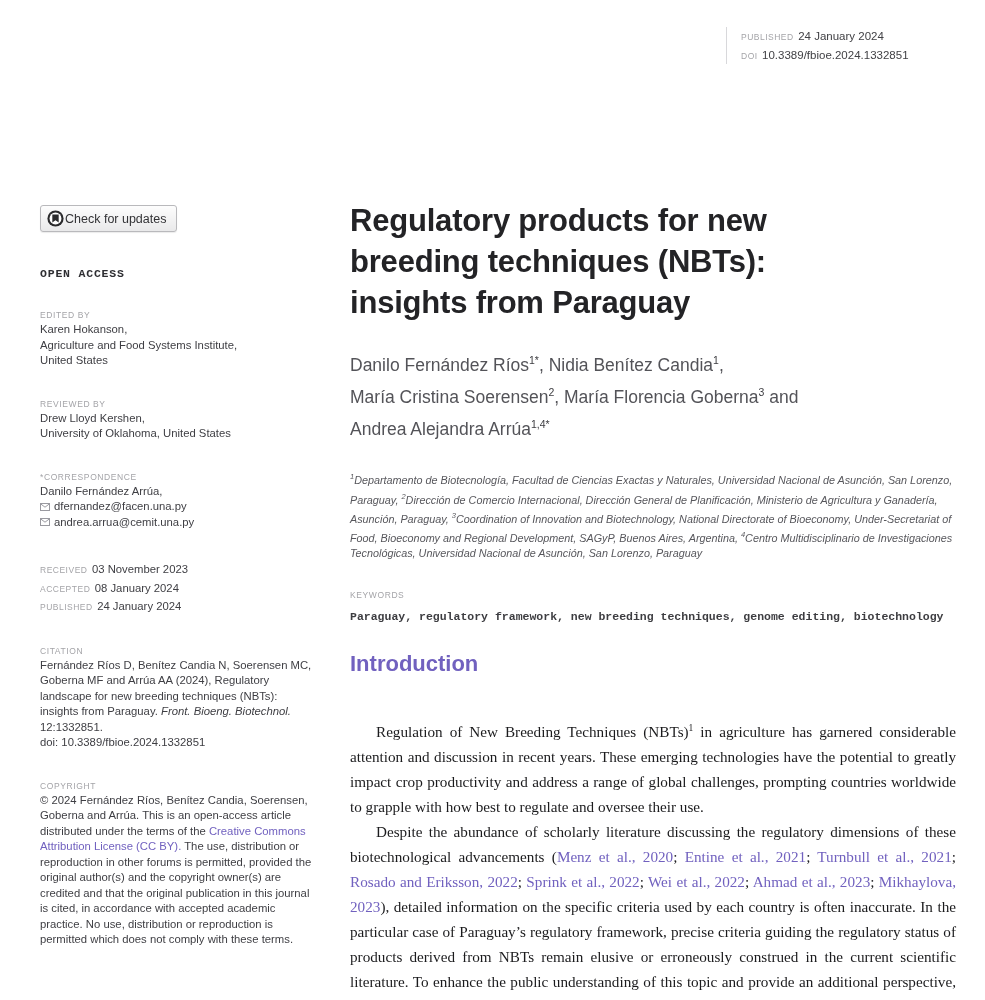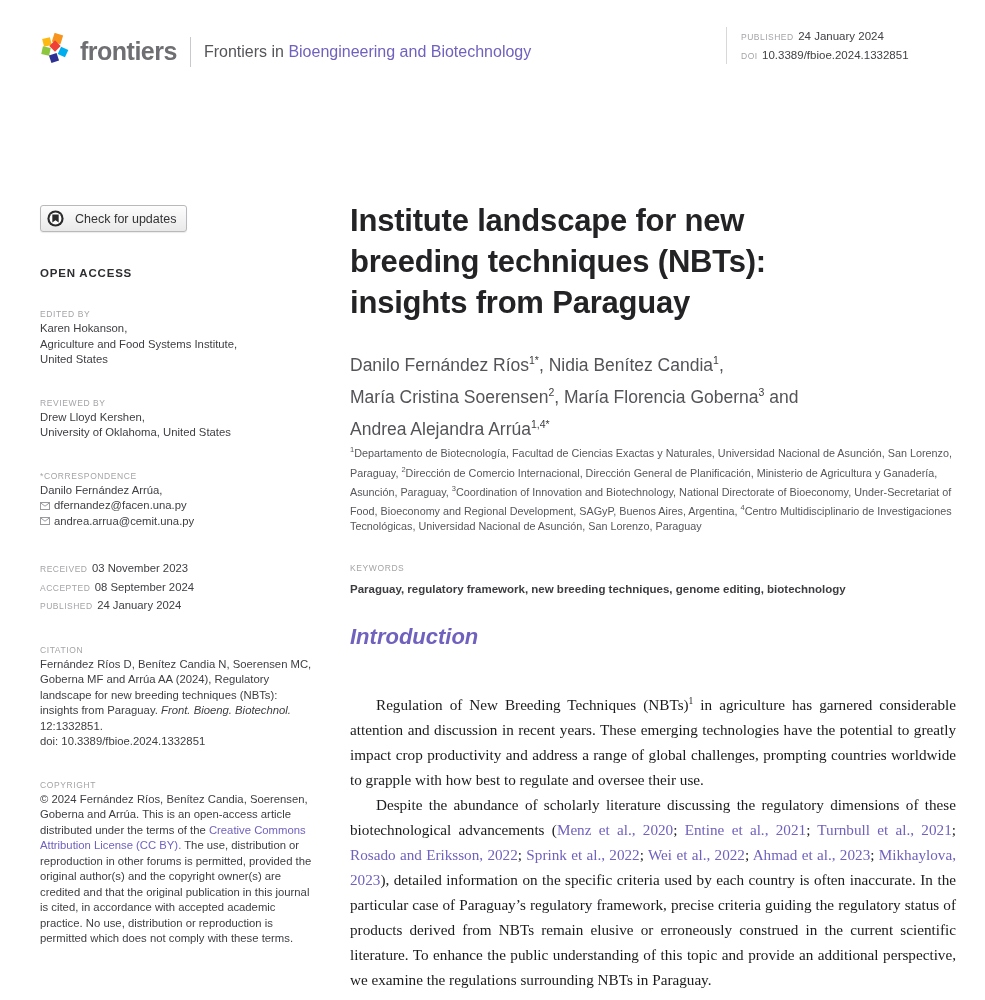--- a/index.html
+++ b/index.html
@@ -15,76 +15,58 @@
   .journal-link { color:#7161bf; text-decoration:none; cursor:pointer; }
 
   .header-meta { position:absolute; left:726px; top:27px; width:240px;
                  border-left:1px solid #d8d8db; padding-left:14px; }
   .meta-row { line-height:16.5px; white-space:nowrap; }
   .meta-label { font-size:8.5px; color:#a4a4a8; letter-spacing:0.5px; }
   .meta-value { font-size:11.5px; color:#414145; }
 
   
   .sidebar { position:absolute; left:40px; top:205px; width:272px; }
-  .check-btn { display:inline-flex; align-items:center; gap:11px; padding:4px 10px 4px 6px;
+  .check-btn { display:inline-flex; align-items:center; gap:1px; padding:4px 10px 4px 6px;
                border:1px solid #b9b9bc; border-radius:3px; cursor:pointer;
                background:linear-gradient(#fdfdfd,#e9e9ea); box-shadow:0 1px 1px rgba(0,0,0,0.08); }
   .check-btn span { font-size:12.5px; color:#333336; }
-  .open-access { margin-top:35px; font-size:11.5px; font-weight:700; color:#2e2e32; letter-spacing:0.8px; }
+  .open-access { margin-top:35px; font-size:11.5px; font-weight:700; color:#2e2e32; letter-spacing:0.8px;font-family:Liberation Mono, monospace; }
   .sb-section { margin-top:30px; }
   .sb-label { font-size:8.5px; color:#a4a4a8; letter-spacing:0.6px; margin-bottom:2px; }
   .sb-section div.sb-line, .sb-text { font-size:11.3px; line-height:15.5px; color:#3e3e43; }
   .email-line { display:flex; align-items:center; gap:4px; font-size:11.3px; line-height:15.5px; }
   .email-line a { color:#3e3e43; text-decoration:none; cursor:pointer; }
   .date-row { line-height:15.5px; }
   .date-label { font-size:8.5px; color:#a4a4a8; letter-spacing:0.5px; }
   .date-value { font-size:11.3px; color:#3e3e43; }
   .sb-par { font-size:11.3px; line-height:15.5px; color:#3e3e43; }
   .italic { font-style:italic; }
   .plink { color:#7161bf; text-decoration:none; cursor:pointer; }
 
   
   .main { position:absolute; left:350px; top:200px; width:606px; }
   .title { font-size:31px; line-height:41px; font-weight:600; color:#232326; letter-spacing:-0.2px; }
   .authors { margin-top:24px; font-size:17.5px; line-height:27px; color:#535358; }
   .authors sup { font-size:10.5px; color:#3c3c40; }
-  .affiliations { margin-top:0; font-size:10.8px; line-height:15.6px; color:#57575c; }
+  .affiliations { margin-top:27px; font-size:10.8px; line-height:15.6px; color:#57575c;font-style:italic; }
   .affiliations sup { font-size:7.5px; }
   .kw-label { margin-top:28px; font-size:8.5px; color:#a4a4a8; letter-spacing:0.6px; }
   .keywords { margin-top:8px; font-size:11.5px; font-weight:700; line-height:17.5px;
-              color:#3d3d41; text-align:justify; }
-  .section-heading { margin-top:26px; font-size:22px; font-weight:600; color:#7161bf;font-style:italic; }
+              color:#3d3d41; text-align:justify;font-family:Liberation Mono, monospace; }
+  .section-heading { margin-top:26px; font-size:22px; font-weight:600; color:#7161bf; }
   .body-copy { margin-top:39px; font-family:"Liberation Serif", serif; font-size:15.2px;
                line-height:25px; color:#1b1b1d; text-align:justify; }
   .body-copy p { text-indent:26px; }
   .body-copy sup { font-size:9.5px; }
 </style>
 </head>
 <body>
 
 <div class="page">
 
-  <div class="header-left">
-    <span class="brand-mark">
-      <svg width="31" height="33" viewBox="0 0 31 33">
-        <rect x="13" y="1" width="9" height="9" fill="#f7941d" transform="rotate(18 17.5 5.5)"></rect>
-        <rect x="3" y="5" width="8" height="8" fill="#fdb913" transform="rotate(-14 7 9)"></rect>
-        <rect x="2" y="14" width="8" height="8" fill="#8dc63f" transform="rotate(12 6 18)"></rect>
-        <rect x="10" y="21" width="8" height="8" fill="#2e3192" transform="rotate(-18 14 25)"></rect>
-        <rect x="19" y="15" width="8" height="8" fill="#00aeef" transform="rotate(25 23 19)"></rect>
-        <rect x="11" y="9" width="8" height="8" fill="#ef4136" transform="rotate(45 15 13)"></rect>
-      </svg>
-    </span>
-    <span class="brand-word">frontiers</span>
-    <span class="header-divider"></span>
-    <span class="journal-line">
-      <span>Frontiers in</span>
-      <a class="journal-link">Bioengineering and Biotechnology</a>
-    </span>
-  </div>
 
   <div class="header-meta">
       <div class="meta-row"><span class="meta-label">PUBLISHED</span> <span class="meta-value">24 January 2024</span></div>
       <div class="meta-row"><span class="meta-label">DOI</span> <span class="meta-value">10.3389/fbioe.2024.1332851</span></div>
     </div>
 
   <div class="sidebar">
     <div class="check-btn">
       <svg width="17" height="17" viewBox="0 0 16 16">
         <circle cx="8" cy="8" r="7.6" fill="#2a2a2c"></circle>
@@ -129,38 +111,38 @@
               <rect x="0.5" y="0.5" width="9" height="7" fill="none" stroke="#9a9aa0"></rect>
               <path d="M0.5 0.8 L5 4.2 L9.5 0.8" fill="none" stroke="#9a9aa0"></path>
             </svg>
             <a>andrea.arrua@cemit.una.py</a>
           </div>
         </div>
     </div>
 
     <div class="sb-section" id="dates">
         <div class="date-row"><span class="date-label">RECEIVED</span> <span class="date-value">03 November 2023</span></div>
-        <div class="date-row"><span class="date-label">ACCEPTED</span> <span class="date-value">08 September 2024</span></div>
+        <div class="date-row"><span class="date-label">ACCEPTED</span> <span class="date-value">08 January 2024</span></div>
         <div class="date-row"><span class="date-label">PUBLISHED</span> <span class="date-value">24 January 2024</span></div>
       </div>
 
     <div class="sb-section">
       <div class="sb-label">CITATION</div>
       <div class="sb-par"><span>Fernández Ríos D, Benítez Candia N, Soerensen MC, Goberna MF and Arrúa AA (2024), Regulatory landscape for new breeding techniques (NBTs): insights from Paraguay. </span><span class="italic">Front. Bioeng. Biotechnol.</span><span> 12:1332851.</span><br><span>doi: 10.3389/fbioe.2024.1332851</span></div>
     </div>
 
     <div class="sb-section">
       <div class="sb-label">COPYRIGHT</div>
       <div class="sb-par"><span>© 2024 Fernández Ríos, Benítez Candia, Soerensen, Goberna and Arrúa. This is an open-access article distributed under the terms of the </span><a class="plink">Creative Commons Attribution License (CC BY).</a><span> The use, distribution or reproduction in other forums is permitted, provided the original author(s) and the copyright owner(s) are credited and that the original publication in this journal is cited, in accordance with accepted academic practice. No use, distribution or reproduction is permitted which does not comply with these terms.</span></div>
     </div>
   </div>
 
   <div class="main">
     <h1 class="title">
-        <div class="sb-line">Institute landscape for new</div>
+        <div class="sb-line">Regulatory products for new</div>
         <div class="sb-line">breeding techniques (NBTs):</div>
         <div class="sb-line">insights from Paraguay</div>
       </h1>
 
     <div class="authors"><span>Danilo Fernández Ríos</span><sup>1*</sup><span>, Nidia Benítez Candia</span><sup>1</sup><span>,</span><br><span>María Cristina Soerensen</span><sup>2</sup><span>, María Florencia Goberna</span><sup>3</sup><span> and</span><br><span>Andrea Alejandra Arrúa</span><sup>1,4*</sup></div>
 
     <div class="affiliations"><sup>1</sup><span>Departamento de Biotecnología, Facultad de Ciencias Exactas y Naturales, Universidad Nacional de Asunción, San Lorenzo, Paraguay, </span><sup>2</sup><span>Dirección de Comercio Internacional, Dirección General de Planificación, Ministerio de Agricultura y Ganadería, Asunción, Paraguay, </span><sup>3</sup><span>Coordination of Innovation and Biotechnology, National Directorate of Bioeconomy, Under-Secretariat of Food, Bioeconomy and Regional Development, SAGyP, Buenos Aires, Argentina, </span><sup>4</sup><span>Centro Multidisciplinario de Investigaciones Tecnológicas, Universidad Nacional de Asunción, San Lorenzo, Paraguay</span></div>
 
     <div class="kw-label">KEYWORDS</div>
     <div class="keywords">Paraguay, regulatory framework, new breeding techniques, genome editing, biotechnology</div>

